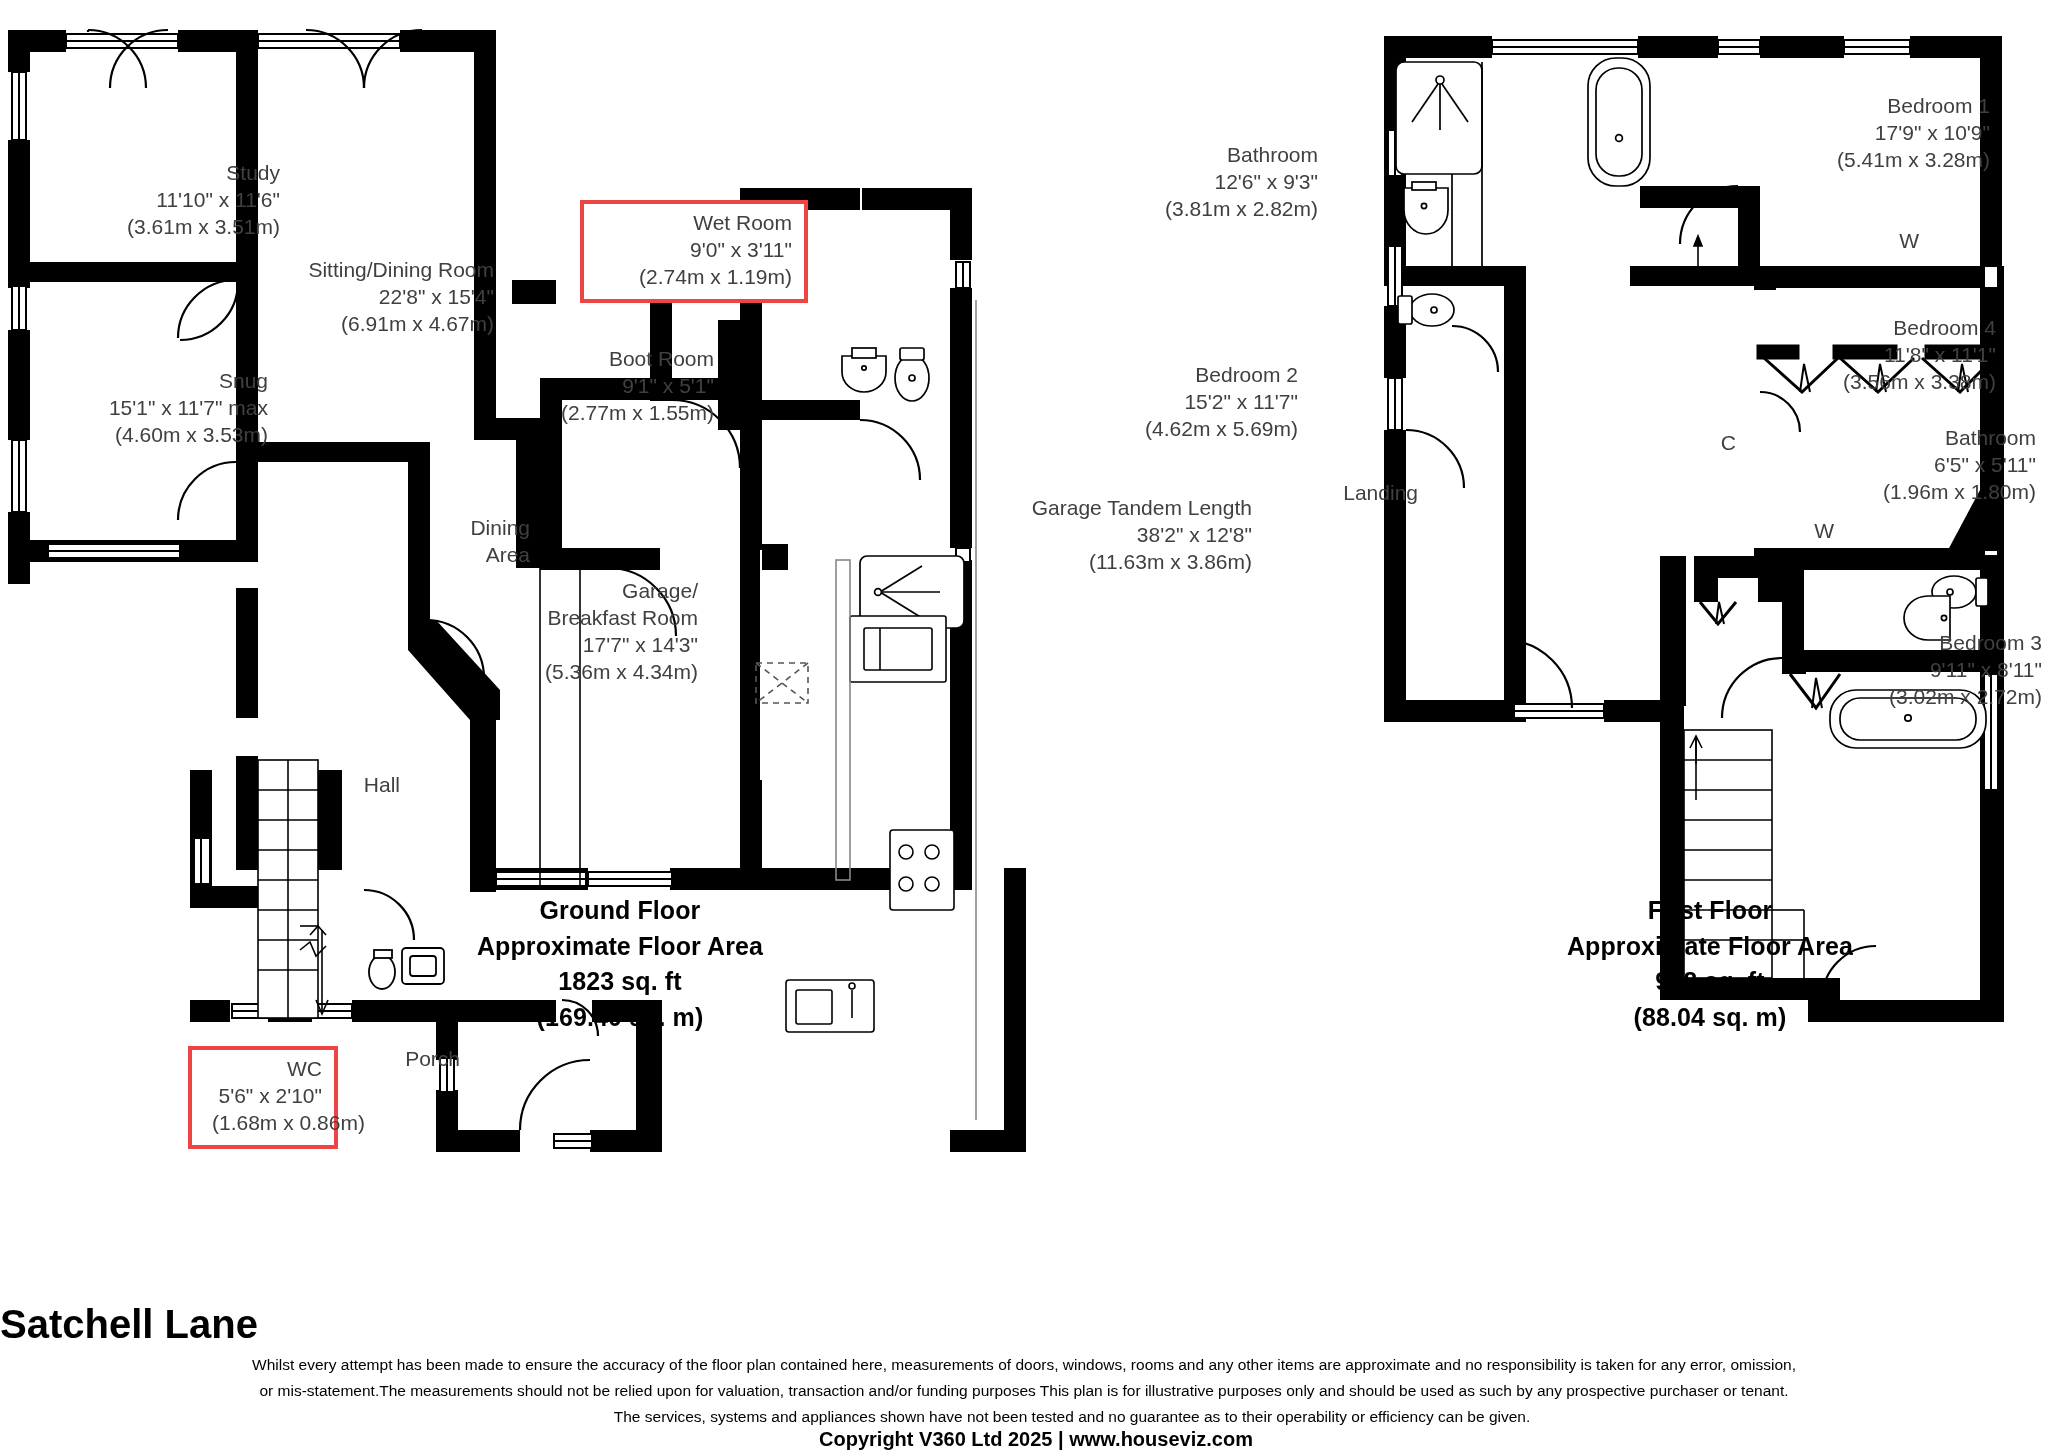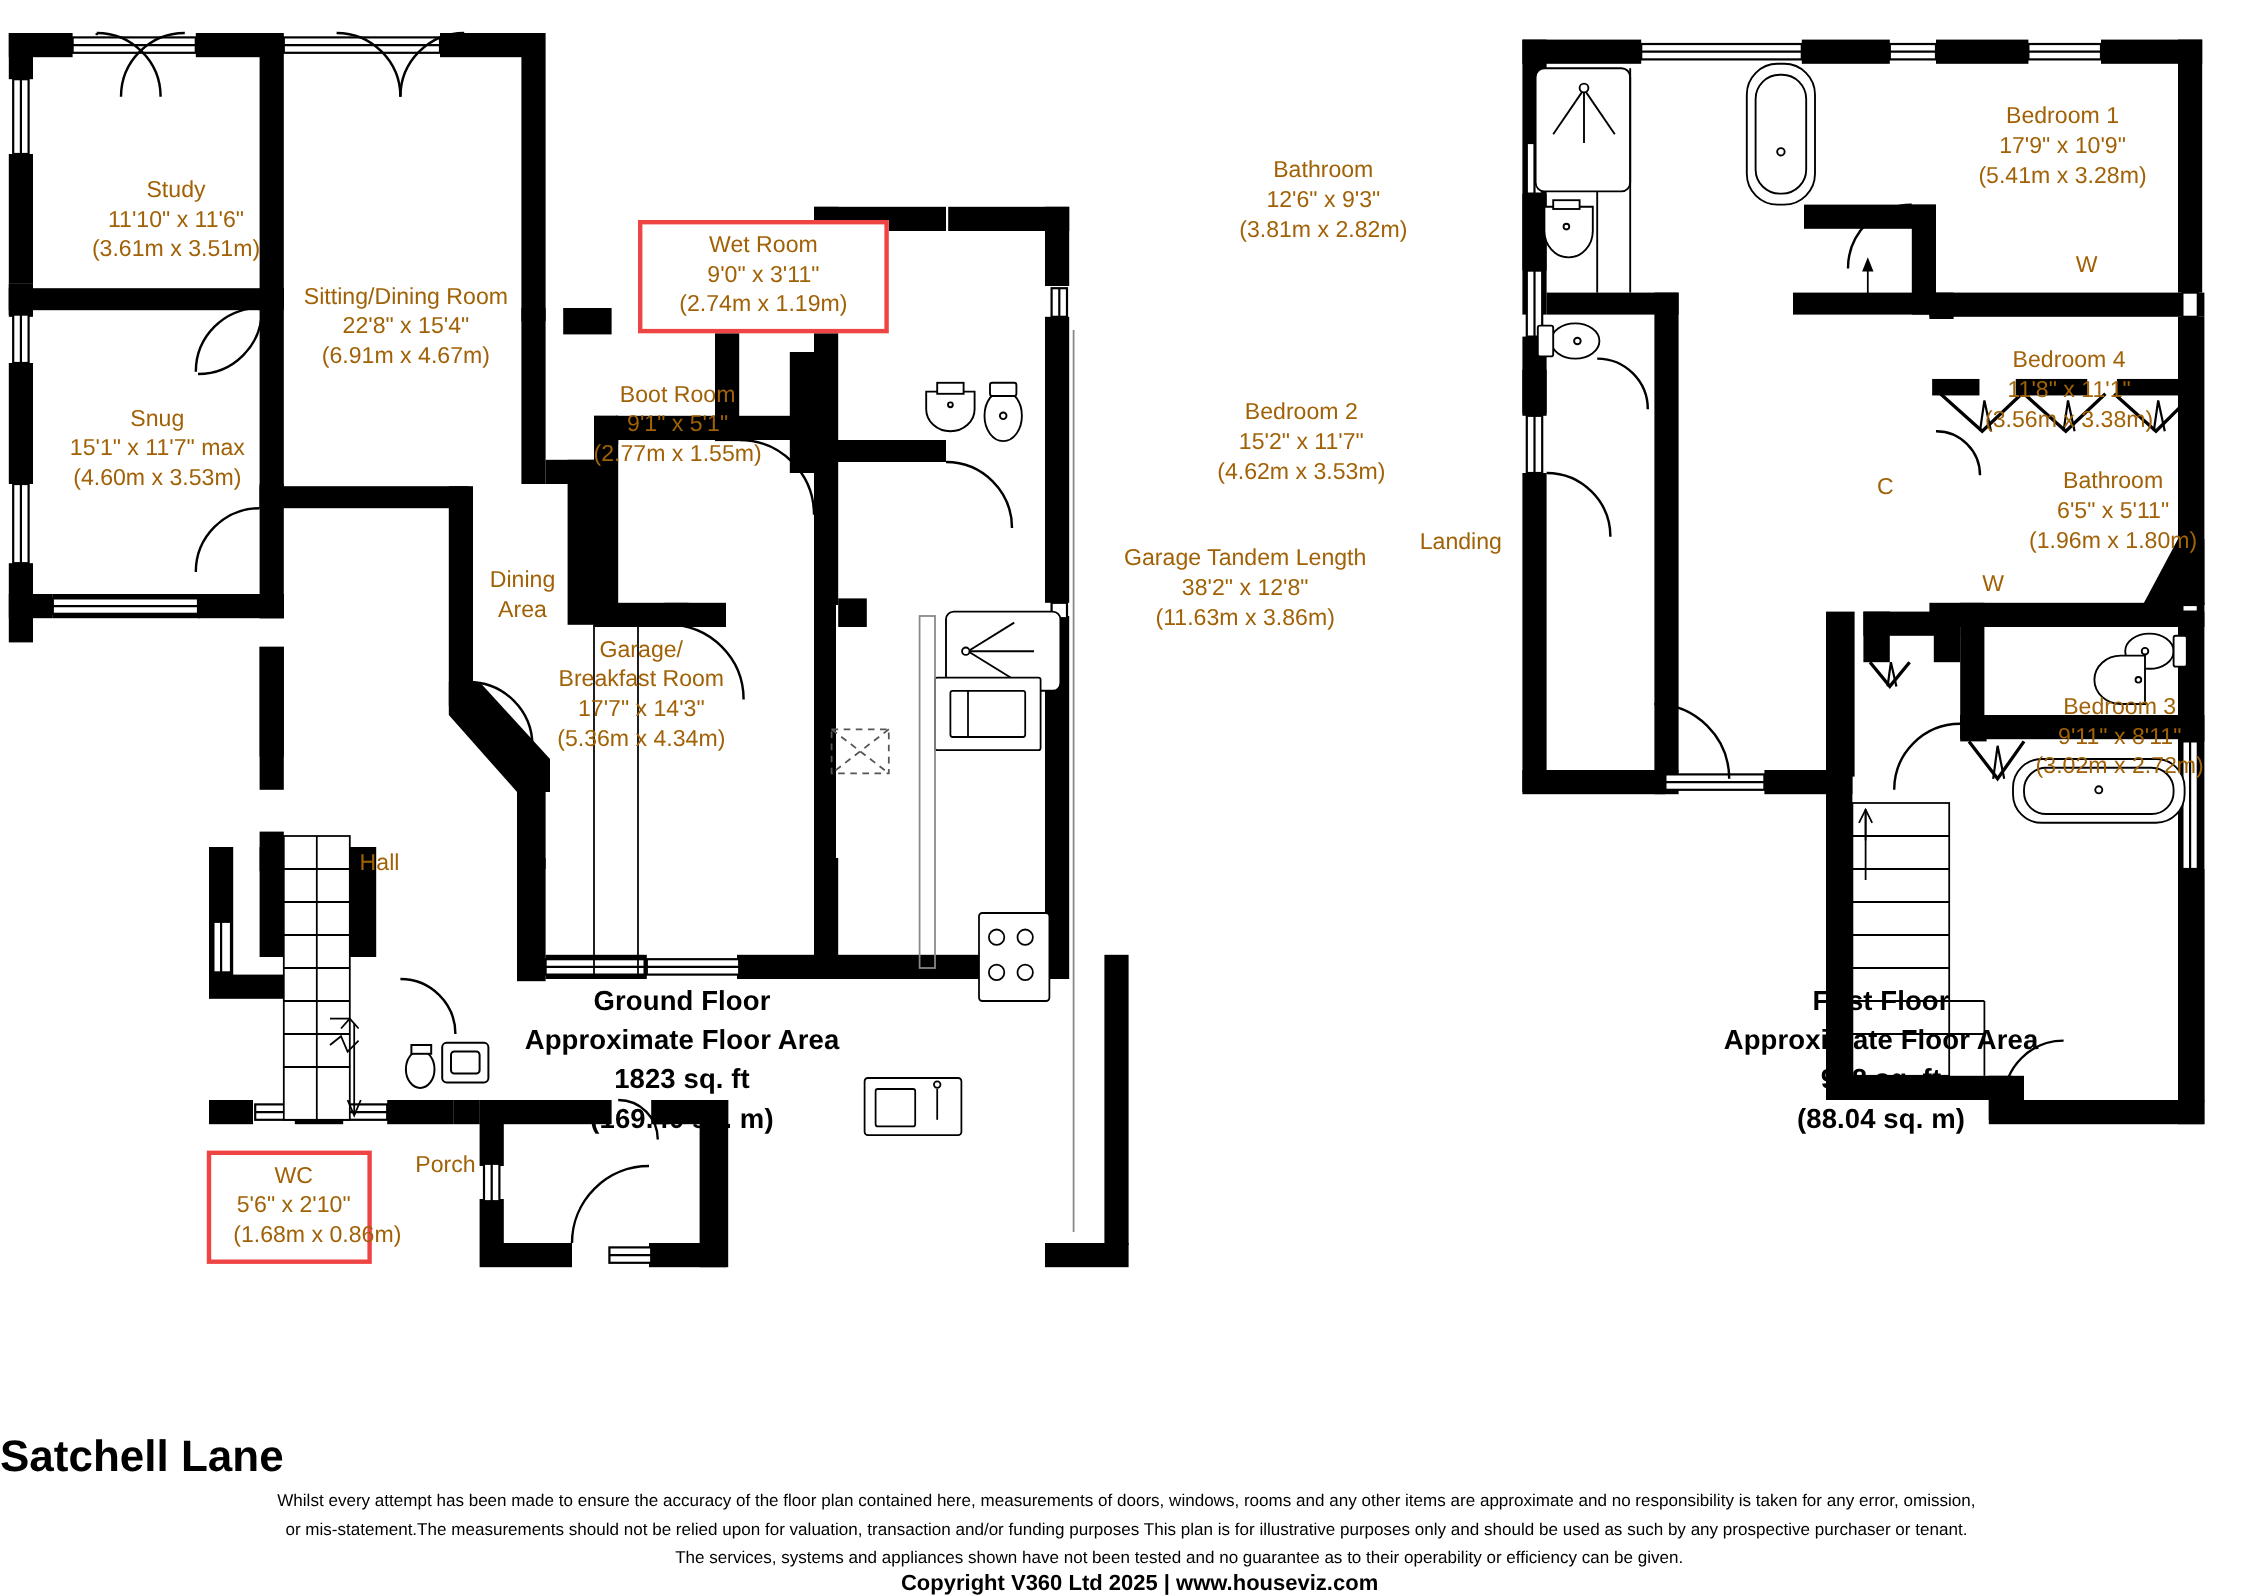--- a/index.html
+++ b/index.html
@@ -3,21 +3,21 @@
 <meta charset="utf-8">
 <style>
   html,body{margin:0;padding:0;background:#fff;}
   body{
     width:2048px;height:1450px;position:relative;overflow:hidden;
     font-family:"Liberation Sans", sans-serif;color:#000;
   }
   #plan{position:absolute;inset:0;}
   svg{display:block;}
 
-  .lbl{position:absolute;text-align:center;line-height:1.28;color:#a16207;
+  .lbl{position:absolute;text-align:right;line-height:1.28;color:#404040;
        font-family:"Liberation Sans", sans-serif;white-space:nowrap;}
   .lbl .n{font-size:21px;}
   .lbl .d{font-size:21px;}
   .boxed{border:4px solid #ef4444;background:#fff;padding:6px 12px 8px 12px;}
 
   .floorcap{position:absolute;text-align:center;font-weight:bold;font-size:25px;
             line-height:1.42;letter-spacing:.1px;}
   .title{position:absolute;text-align:left;font-weight:bold;font-size:40px;}
   .disc{position:absolute;text-align:center;font-size:15.5px;line-height:1.62;width:100%;left:0;}
   .copy{position:absolute;text-align:center;font-size:20px;font-weight:bold;width:100%;left:12px;}
@@ -497,21 +497,21 @@
 
 <div class="lbl" style="left:1766px;top:315px;width:230px;">
   <div class="n">Bedroom 4</div>
   <div class="d">11'8" x 11'1"</div>
   <div class="d">(3.56m x 3.38m)</div>
 </div>
 
 <div class="lbl" style="left:1068px;top:362px;width:230px;">
   <div class="n">Bedroom 2</div>
   <div class="d">15'2" x 11'7"</div>
-  <div class="d">(4.62m x 3.53m)</div>
+  <div class="d">(4.62m x 5.69m)</div>
 </div>
 
 <div class="lbl" style="left:1806px;top:425px;width:230px;">
   <div class="n">Bathroom</div>
   <div class="d">6'5" x 5'11"</div>
   <div class="d">(1.96m x 1.80m)</div>
 </div>
 
 <div class="lbl" style="left:1812px;top:630px;width:230px;">
   <div class="n">Bedroom 3</div>

